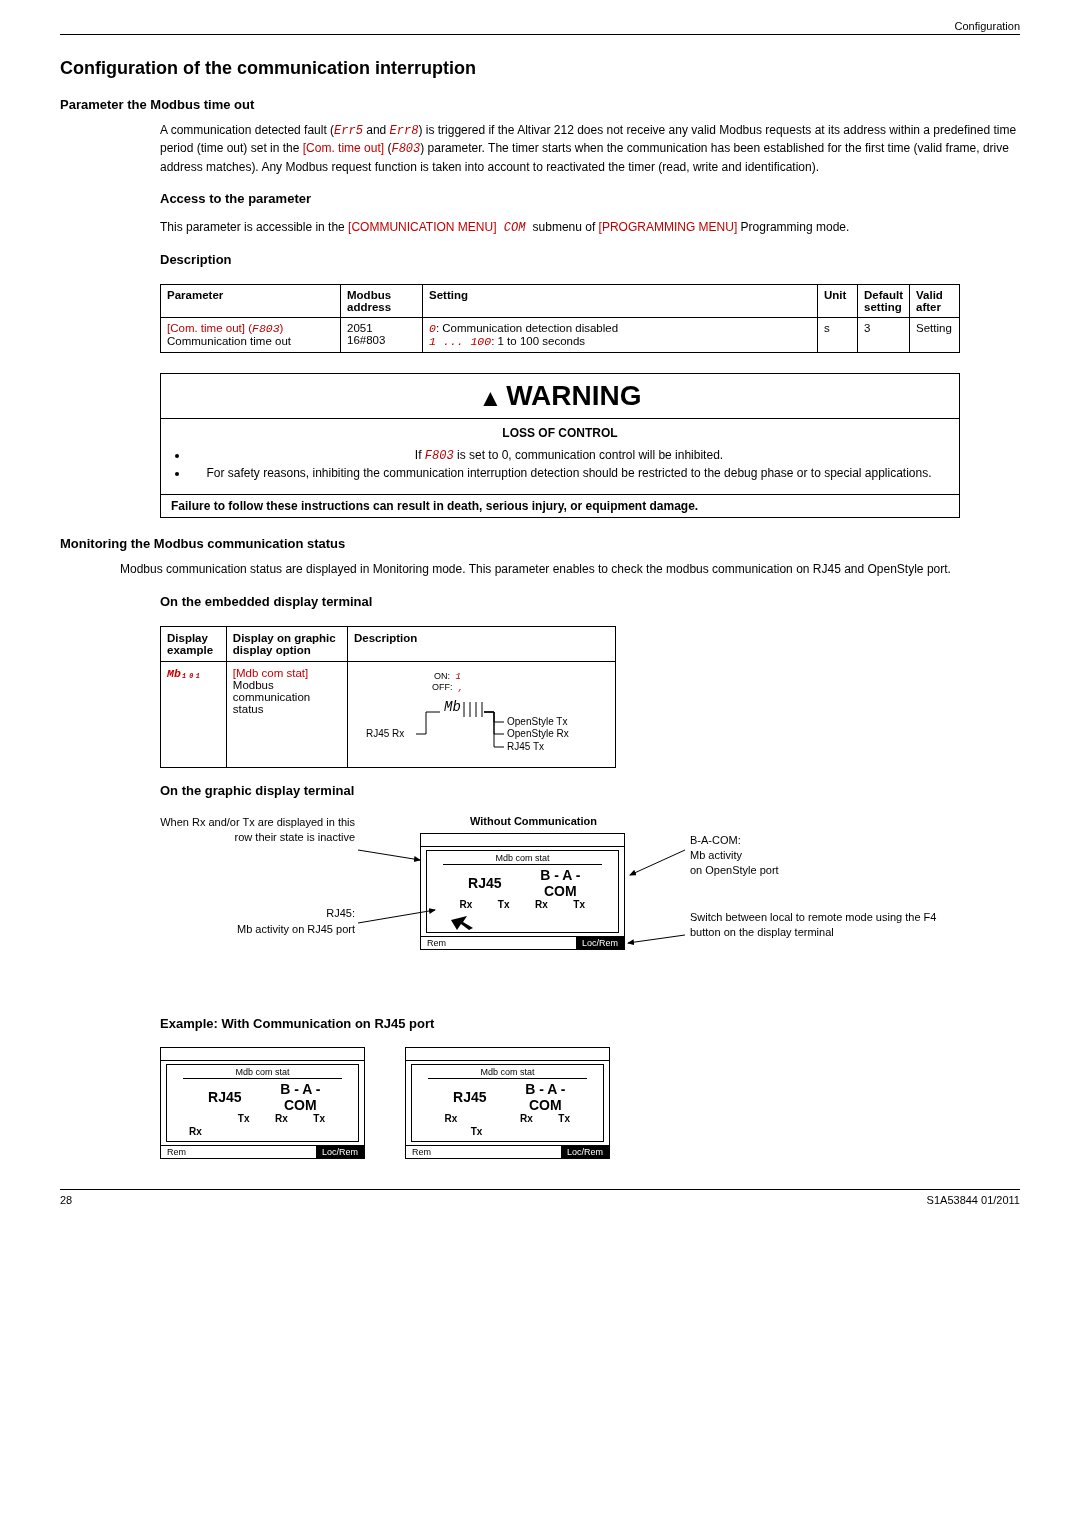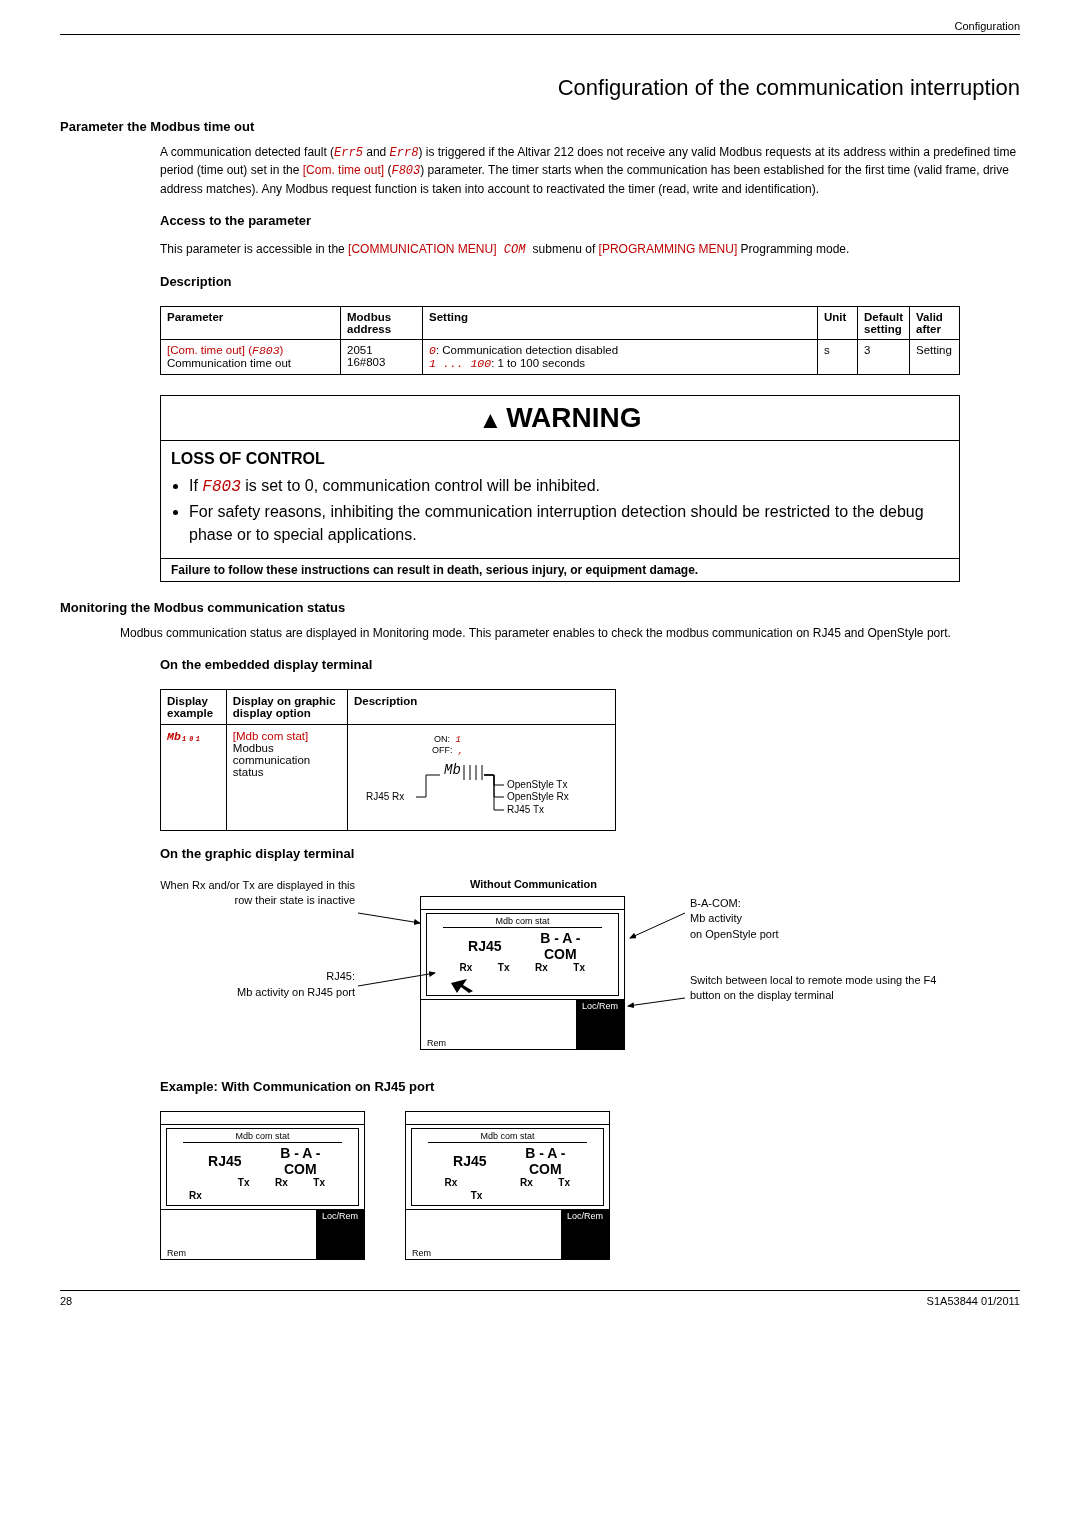--- a/index.html
+++ b/index.html
@@ -16,27 +16,26 @@
     width: 1080px;
     padding: 20px 60px 20px 60px;
     position: relative;
   }
   .header-right {
     text-align: right;
     font-size: 11px;
     color: #000;
     border-bottom: 1px solid #000;
     padding-bottom: 2px;
-    margin-bottom: 40px;
+    margin-bottom: 23px;
   }
   h3.section-title {
-    font-size: 22px;
-    font-weight: normal;
+    font-size: 18px;
+    font-weight: bold;
     margin: 0 0 18px 0;
-    text-align: right;
   }
   h4.sub-title {
     font-size: 13px;
     font-weight: bold;
     margin: 0 0 10px 0;
   }
   .body-text {
     margin: 0 0 14px 0;
     line-height: 1.45;
     font-size: 12px;
@@ -77,22 +76,23 @@
     padding: 6px 0;
   }
   .warning-title .tri {
     display: inline-block;
     font-size: 24px;
     vertical-align: middle;
     margin-right: 4px;
   }
   .warning-body {
     padding: 6px 10px;
-    font-size: 16px;
+    font-size: 12px;
     line-height: 1.45;
+    text-align: center;
   }
   .warning-body ul { margin: 4px 0 6px 18px; padding: 0; }
   .warning-footer {
     border-top: 1px solid #000;
     padding: 4px 10px;
     font-weight: bold;
     font-size: 12px;
   }
   table.disp {
     border-collapse: collapse;
@@ -150,21 +150,21 @@
     padding: 2px 6px;
     font-weight: bold;
     font-size: 10px;
     display:flex;
   }
   .screen-box .bottom {
     display: flex;
     border-top: 1px solid #000;
     font-size: 9px;
   }
-  .screen-box .bottom .left { flex: 1; padding: 1px 6px; margin-top: 37px; }
+  .screen-box .bottom .left { flex: 1; padding: 1px 6px; }
   .screen-box .bottom .right {
     background: #000;
     color: #fff;
     padding: 1px 6px;
   }
   .diagram-wrap {
     position: relative;
     margin-left: 100px;
     width: 800px;
     height: 190px;

